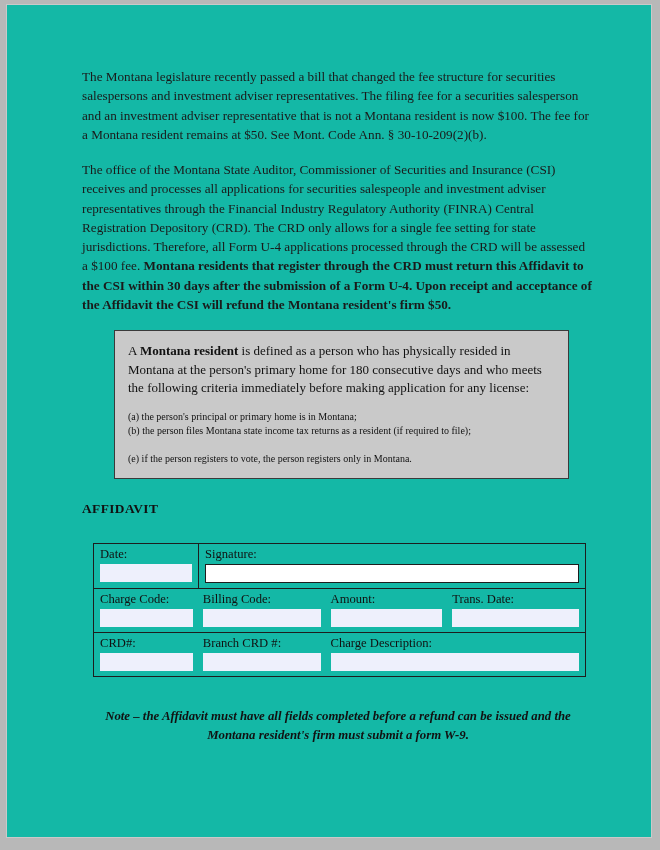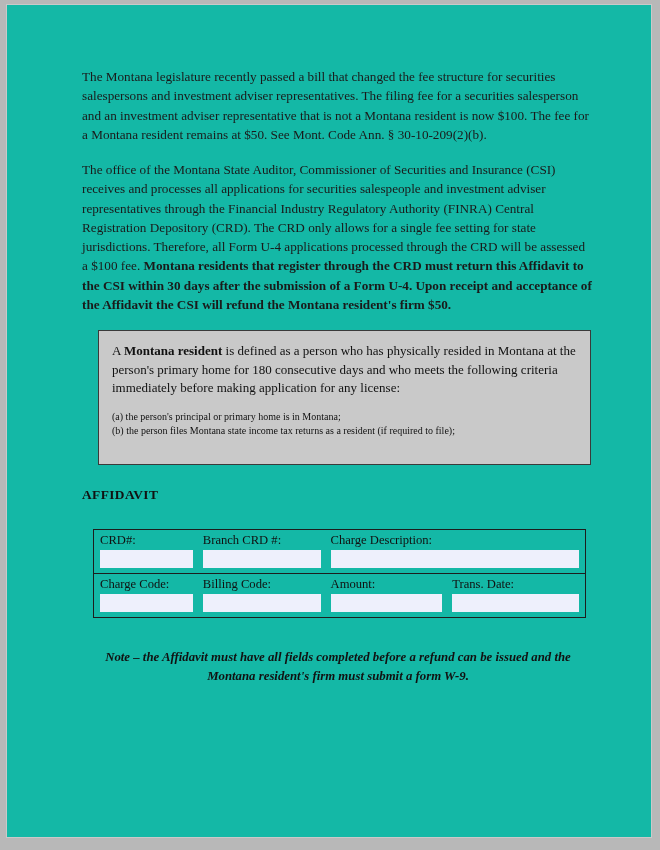--- a/index.html
+++ b/index.html
@@ -37,22 +37,22 @@
     margin: 0 0 16px 0;
     font-size: 13.2px;
     line-height: 1.46;
     color: #1a1a1a;
     text-align: left;
   }
   p.para b { font-weight: bold; }
 
   
   .defbox {
-    margin: 14px 0 0 16px;
-    width: 493px;
+    margin: 14px 0 0 32px;
+    width: 455px;
     background: #c9c9c9;
     border: 1.5px solid #3a3a3a;
     box-sizing: border-box;
     padding: 11px 13px 12px 13px;
   }
   .defbox .lead {
     margin: 0 0 12px 0;
     font-size: 13px;
     line-height: 1.42;
     color: #111;
@@ -158,73 +158,88 @@
     </p>
 
     <div class="defbox">
       <p class="lead">
         <span>A </span><b>Montana resident</b><span> is defined as a person who has physically resided in Montana at the person's primary home for 180 consecutive days and who meets the following criteria immediately before making application for any license:</span>
       </p>
       <p class="crit">
         <span>(a) the person's principal or primary home is in Montana;</span><br>
         <span>(b) the person files Montana state income tax returns as a resident (if required to file);</span><br>
         <br>
+        <span>(e) if the person registers to vote, the person registers only in Montana.</span>
       </p>
     </div>
 
     <div class="affidavit-title">AFFIDAVIT</div>
 
 
     <table class="formtable">
       <colgroup>
         <col style="width:105px">
         <col style="width:387px">
       </colgroup>
       <tbody>
+        <tr>
+          <td>
+            <div class="cellwrap">
+              <span class="flabel">Date:</span>
+              <input class="finput" type="text" placeholder="" style="">
+            </div>
+          </td>
+          <td>
+            <div class="cellwrap">
+              <span class="flabel">Signature:</span>
+              <input class="sig-input" type="text" placeholder="" style="">
+            </div>
+          </td>
+        </tr>
+
+        <tr>
+          <td colspan="2">
+            <div class="multi">
+              <div class="fieldcol" style="width:103px">
+                <span class="flabel">Charge Code:</span>
+                <input class="finput" type="text" placeholder="" style="">
+              </div>
+              <div class="fieldcol" style="width:128px">
+                <span class="flabel">Billing Code:</span>
+                <input class="finput" type="text" placeholder="" style="">
+              </div>
+              <div class="fieldcol" style="width:122px">
+                <span class="flabel">Amount:</span>
+                <input class="finput" type="text" placeholder="" style="">
+              </div>
+              <div class="fieldcol" style="width:127px;padding-right:0">
+                <span class="flabel">Trans. Date:</span>
+                <input class="finput" type="text" placeholder="" style="">
+              </div>
+            </div>
+          </td>
+        </tr>
 
         <tr>
           <td colspan="2">
             <div class="multi">
               <div class="fieldcol" style="width:103px">
                 <span class="flabel">CRD#:</span>
                 <input class="finput" type="text" placeholder="" style="">
               </div>
               <div class="fieldcol" style="width:128px">
                 <span class="flabel">Branch CRD #:</span>
                 <input class="finput" type="text" placeholder="" style="">
               </div>
               <div class="fieldcol" style="width:249px;padding-right:0">
                 <span class="flabel">Charge Description:</span>
                 <input class="finput" type="text" placeholder="" style="">
               </div>
             </div>
           </td>
         </tr>
-
-        <tr>
-          <td colspan="2">
-            <div class="multi">
-              <div class="fieldcol" style="width:103px">
-                <span class="flabel">Charge Code:</span>
-                <input class="finput" type="text" placeholder="" style="">
-              </div>
-              <div class="fieldcol" style="width:128px">
-                <span class="flabel">Billing Code:</span>
-                <input class="finput" type="text" placeholder="" style="">
-              </div>
-              <div class="fieldcol" style="width:122px">
-                <span class="flabel">Amount:</span>
-                <input class="finput" type="text" placeholder="" style="">
-              </div>
-              <div class="fieldcol" style="width:127px;padding-right:0">
-                <span class="flabel">Trans. Date:</span>
-                <input class="finput" type="text" placeholder="" style="">
-              </div>
-            </div>
-          </td>
-        </tr>
       </tbody>
     </table>
 
     <p class="note">Note – the Affidavit must have all fields completed before a refund can be issued and the Montana resident's firm must submit a form W-9.</p>
 
   </div>
 </div>
 
 </body></html>

